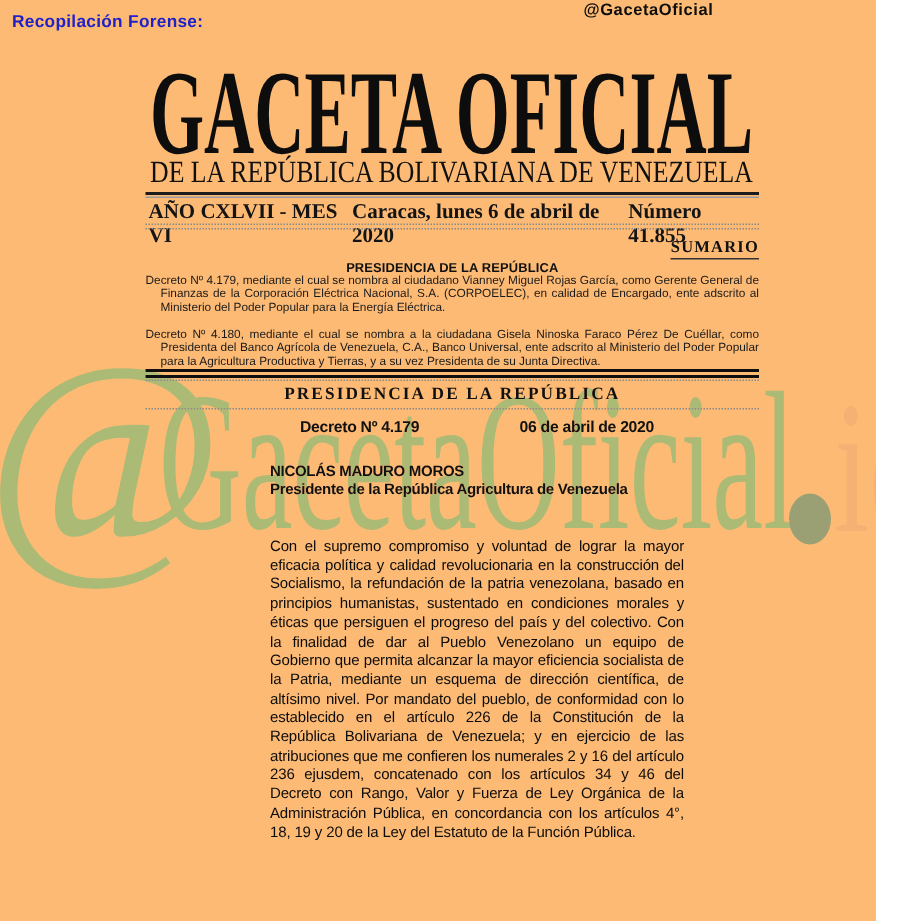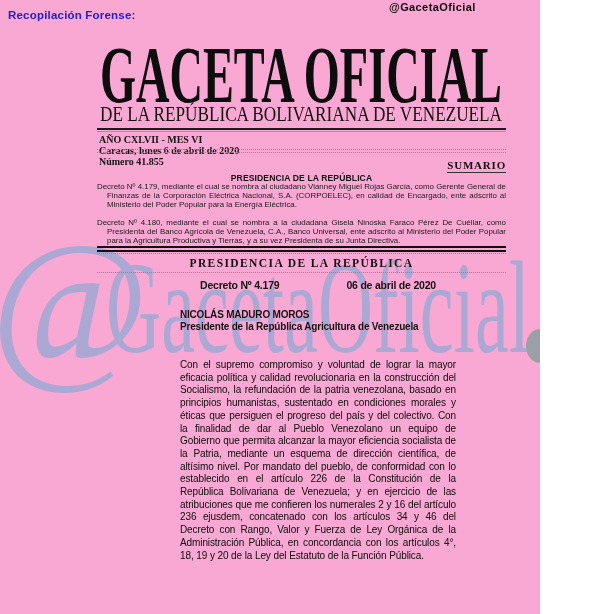--- a/index.html
+++ b/index.html
@@ -4,21 +4,21 @@
 <style>
   * { margin: 0; padding: 0; box-sizing: border-box; }
   html, body { background: #ffffff; }
   body {
     width: 614px; height: 614px;
     font-family: "Liberation Sans", sans-serif;
     color: #111;
     position: relative;
     overflow: hidden;
   }
-  .page { position: absolute; left: 0; top: 0; width: 540px; height: 614px; background: #f9a8d4; overflow: hidden; }
+  .page { position: absolute; left: 0; top: 0; width: 584px; height: 614px; background: #fdba74; overflow: hidden; }
 
   
   .credit {
     position: absolute; left: 8px; top: 8px;
     color: #2121c8; font-size: 11.5px; line-height: 15.5px; font-weight: bold;
     letter-spacing: 0.2px;
   }
   .top-handle {
     position: absolute; left: 389px; top: 1px;
     font-size: 11px; font-weight: bold; letter-spacing: 0.4px; color: #0d0d0d;
@@ -28,23 +28,22 @@
   .column { position: absolute; left: 97px; top: 38px; width: 409px; height: 560px; }
   .masthead-svg { position: absolute; left: 0; top: 0; width: 409px; height: 90px; }
 
   .rule-dark {
     position: absolute; left: 0; top: 90px; width: 409px; height: 4px;
     border-top: 2px solid #1c1c1c; border-bottom: 1px solid #9a9a9a;
   }
   .info-row {
     position: absolute; left: 2px; top: 96px; width: 405px;
     display: flex; justify-content: space-between; align-items: baseline;
-    font-family: "Liberation Serif", serif; font-weight: bold; font-size: 10px;
+    font-family: "Liberation Serif", serif; font-weight: bold; font-size: 14px;
     color: #141414;
-    flex-direction: column;
   }
   .dotted { position: absolute; left: 0; width: 409px; height: 0; border-top: 1px dotted #8a8a8a; }
   .dotted-a { top: 111px; } .dotted-b { top: 114px; }
   .dotted-c { top: 215px; } .dotted-d { top: 234px; }
 
   .sumario-wrap { position: absolute; left: 0; top: 117px; width: 409px; text-align: right; }
   .sumario-heading {
     display: inline-block; font-family: "Liberation Serif", serif; font-weight: bold;
     font-size: 11px; letter-spacing: 0.8px; border-bottom: 1.5px solid #333; padding-bottom: 1px;
   }

